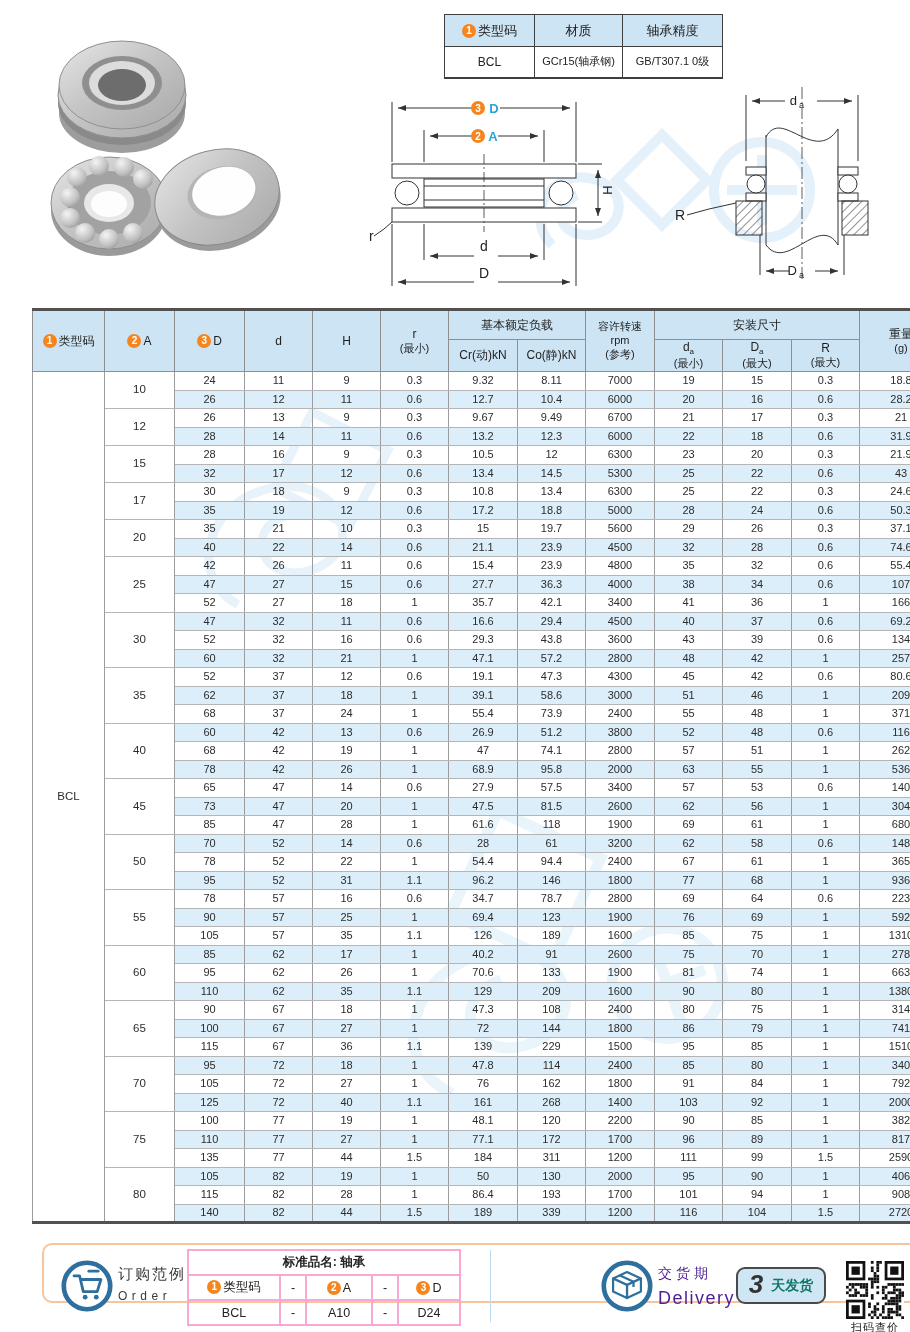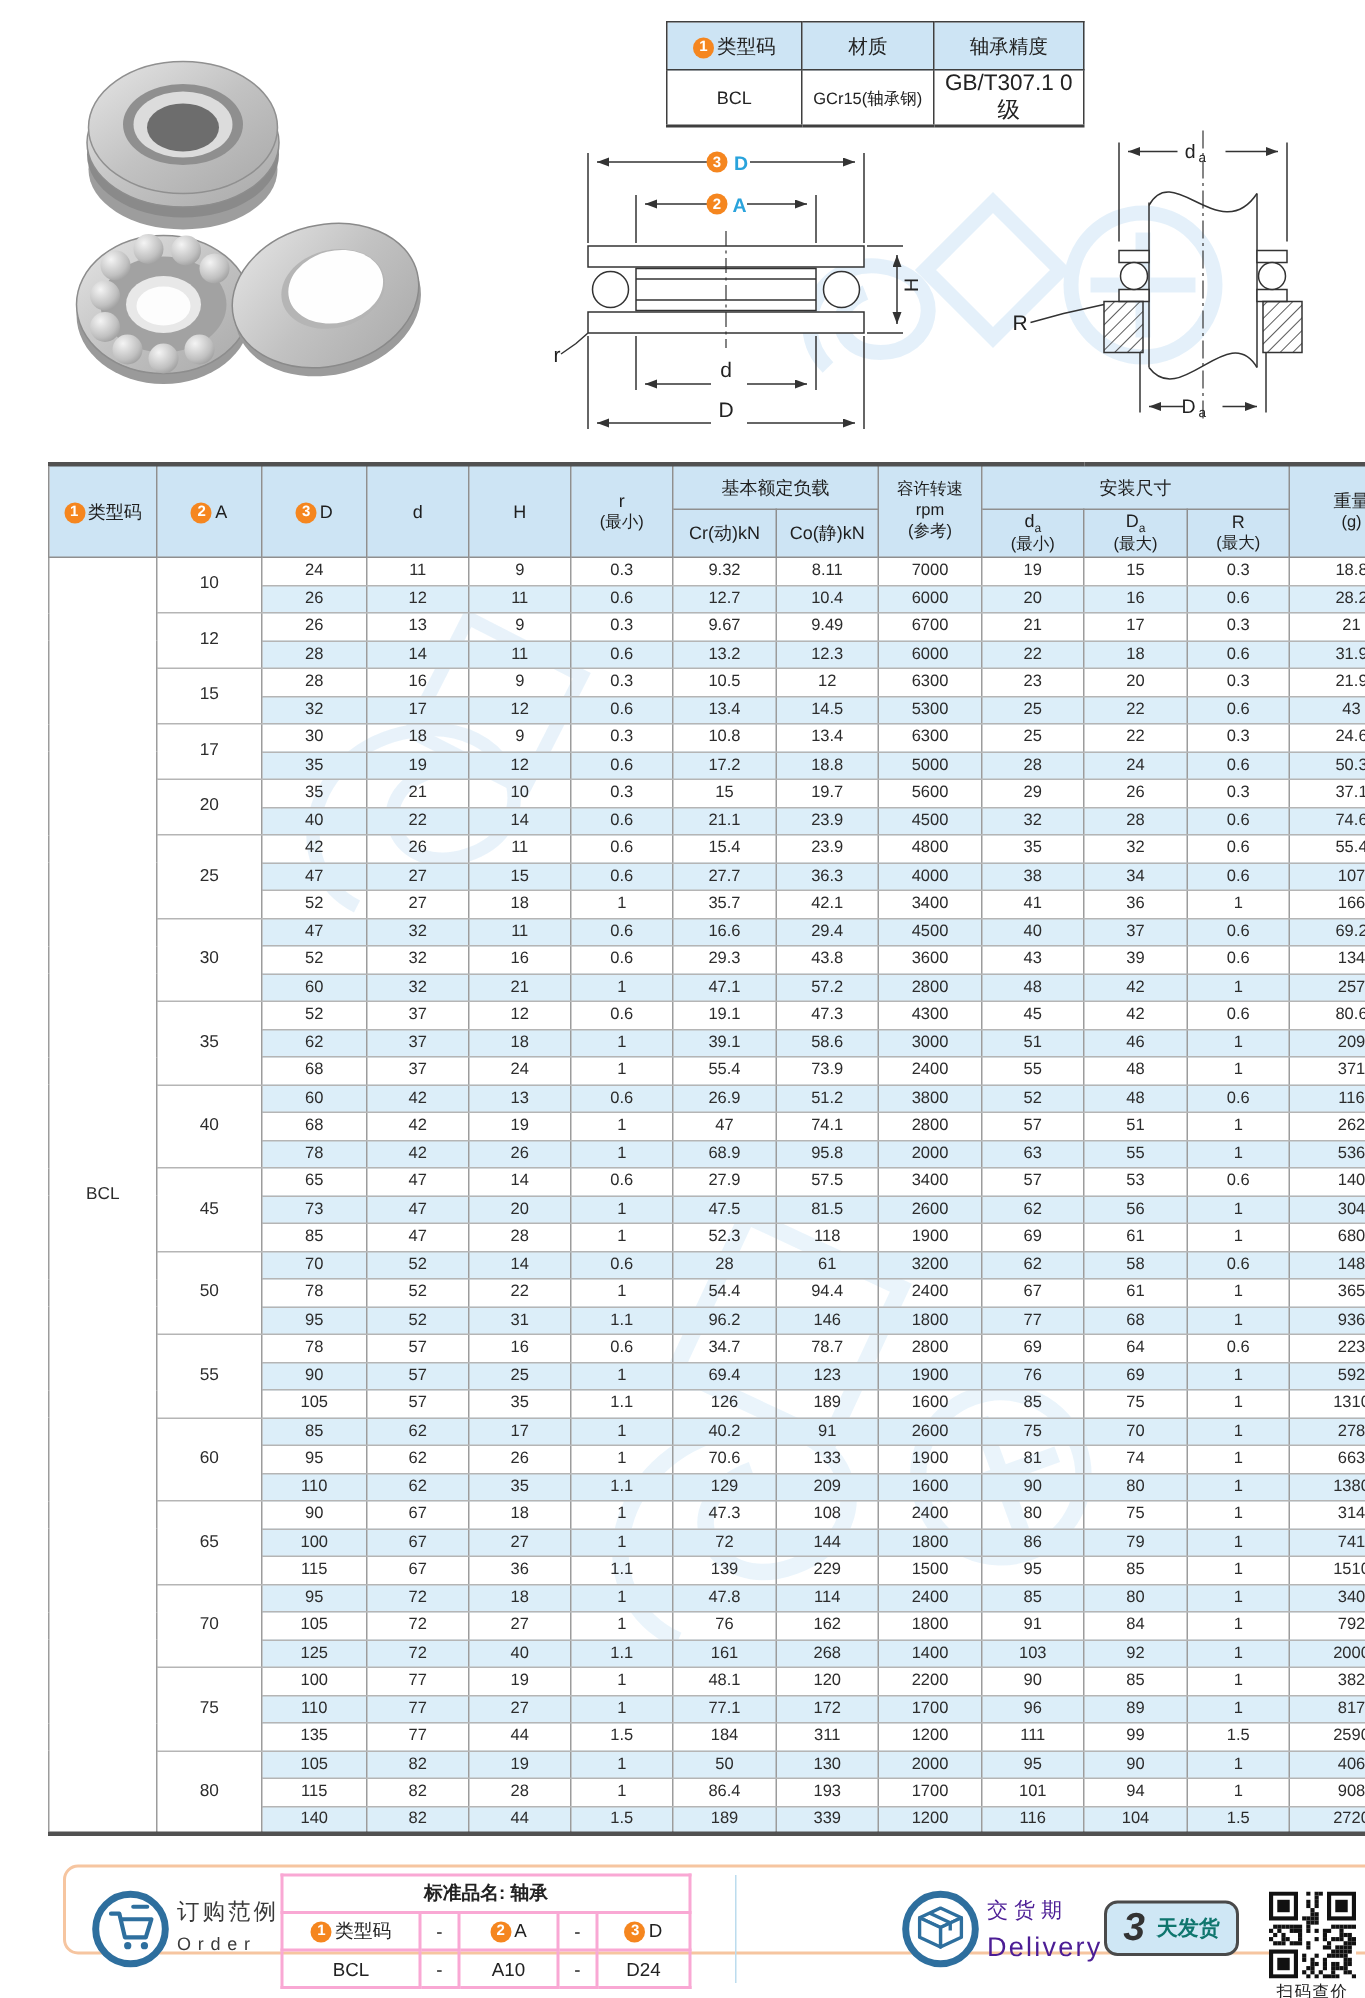--- a/index.html
+++ b/index.html
@@ -152,21 +152,21 @@
       </colgroup>
     <tbody>
         <tr>
       <th><span class="badge">1</span><span>类型码</span></th>
       <th>材质</th>
       <th>轴承精度</th>
     </tr>
     <tr>
       <td class="cyan">BCL</td>
       <td style="font-size:11px">GCr15(轴承钢)</td>
-      <td style="font-size:15px">GB/T307.1 0级</td>
+      <td style="font-size:11px">GB/T307.1 0级</td>
     </tr>
   </tbody>
     </table>
 
   <svg class="drawing" style="left:330px; top:88px; width:252px; height:218px;" viewBox="0 0 252 218">
     <defs>
       <marker id="ar" markerWidth="9" markerHeight="8" refX="8" refY="3" orient="auto-start-reverse">
         <path d="M0,0 L8,3 L0,6 Z" fill="#333"></path>
       </marker>
     </defs>
@@ -634,21 +634,21 @@
             <td>62</td>
             <td>56</td>
             <td>1</td>
             <td>304</td>
           </tr>
           <tr>
             <td class="cyan">85</td>
             <td>47</td>
             <td>28</td>
             <td>1</td>
-            <td>52.3</td>
+            <td>61.6</td>
             <td>118</td>
             <td>1900</td>
             <td>69</td>
             <td>61</td>
             <td>1</td>
             <td>680</td>
           </tr>
           <tr class="alt grp">
             <td rowspan="3" class="a-cell cyan">50</td>
             <td class="cyan">70</td>

